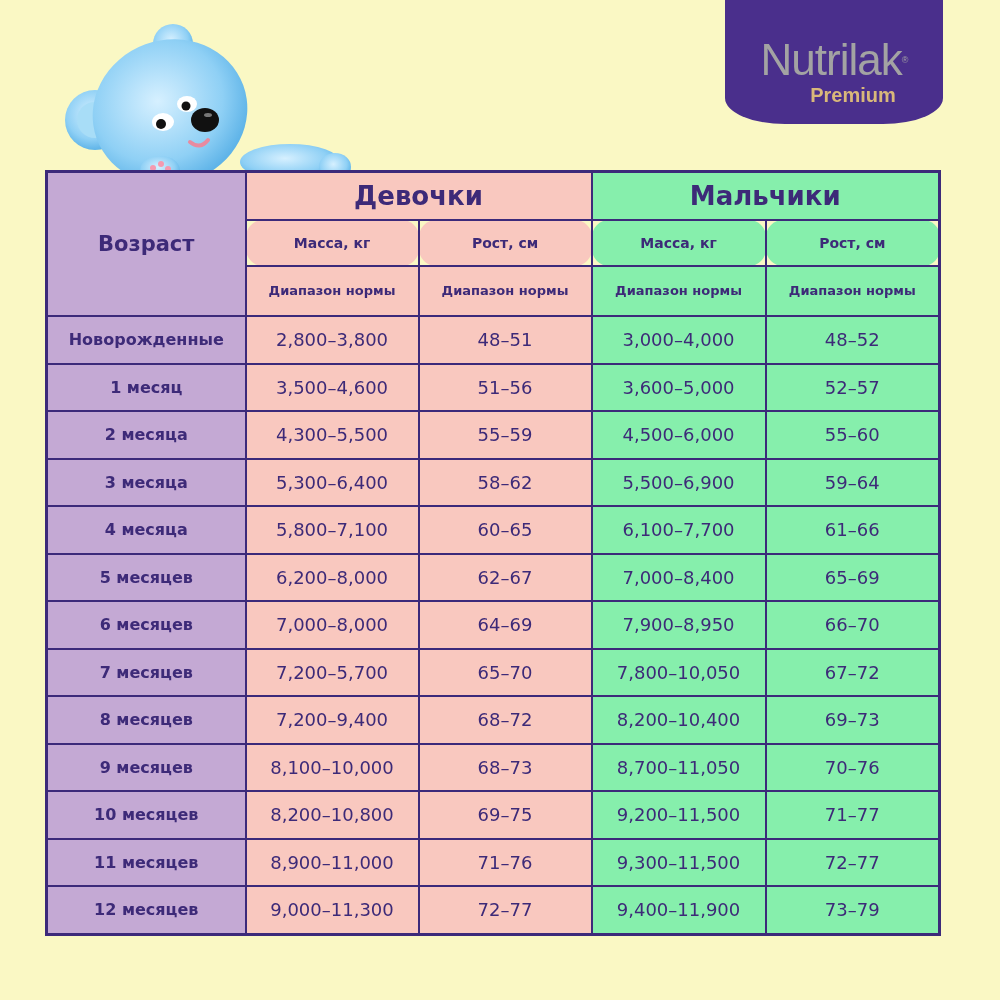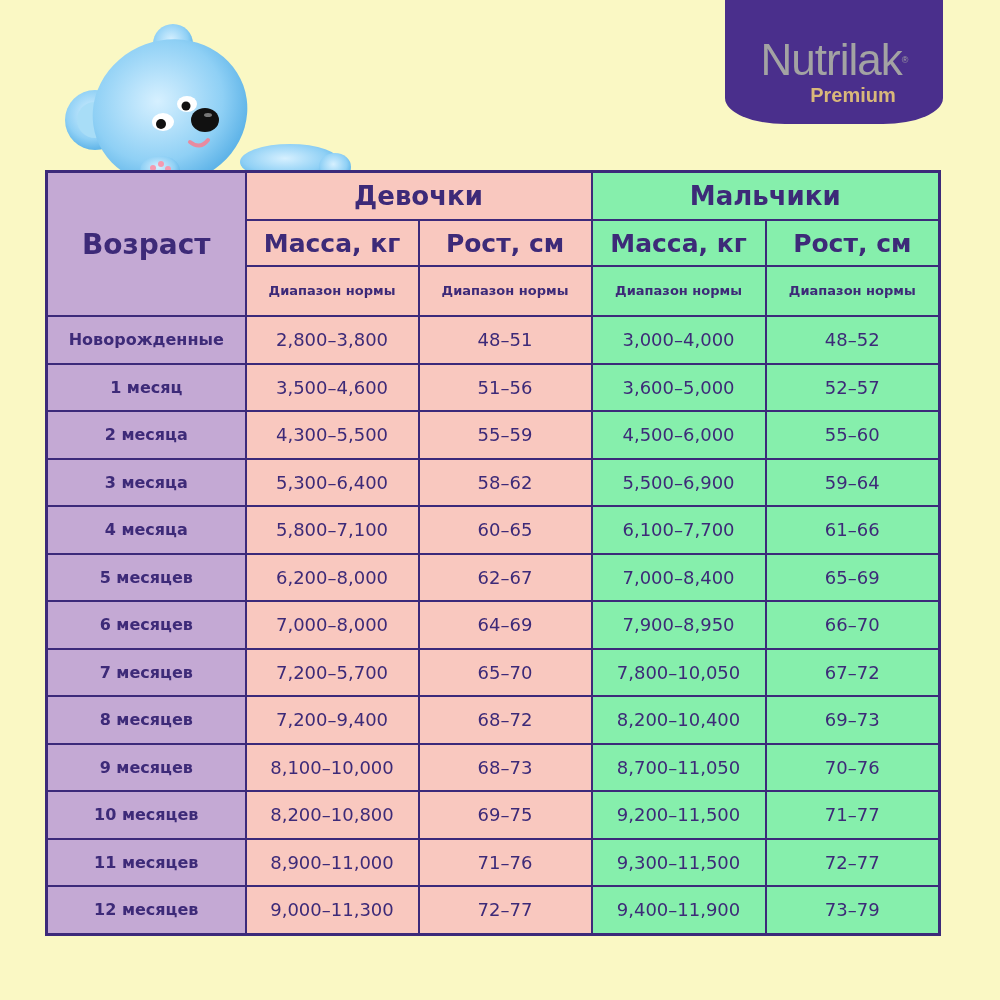--- a/index.html
+++ b/index.html
@@ -34,23 +34,23 @@
     border:3px solid #3c2a7a;
   }
   table.growth td, table.growth th {
     border:2.5px solid #3c2a7a; text-align:center; padding:0;
     font-family:"DejaVu Sans", sans-serif; font-weight:bold; color:#3d2a78;
   }
   .age-col { background:#c4a9d4; }
   .girls { background:#f9c8bf; }
   .boys { background:#86efac; }
   .h1 { height:46px; font-size:26px; }
-  .h2 { height:44px; font-size:25px; }
+  .h2 { height:44px; font-size:14px;border-radius:17px; }
   .h3 { height:48px; font-size:13px; line-height:18px; }
-  .age-head { font-size:28px; }
+  .age-head { font-size:21px; }
   tbody td { height:45.5px; font-size:18px; font-weight:normal !important; }
   tbody td.age-col { font-size:16px; font-weight:bold !important;margin-top:44px; }
 </style>
 </head>
 <body>
 
 <svg class="bear" viewBox="0 0 300 160">
   <defs>
     <radialGradient id="bg1" cx="45%" cy="40%" r="60%">
       <stop offset="0%" stop-color="#d6f0ff"></stop>

